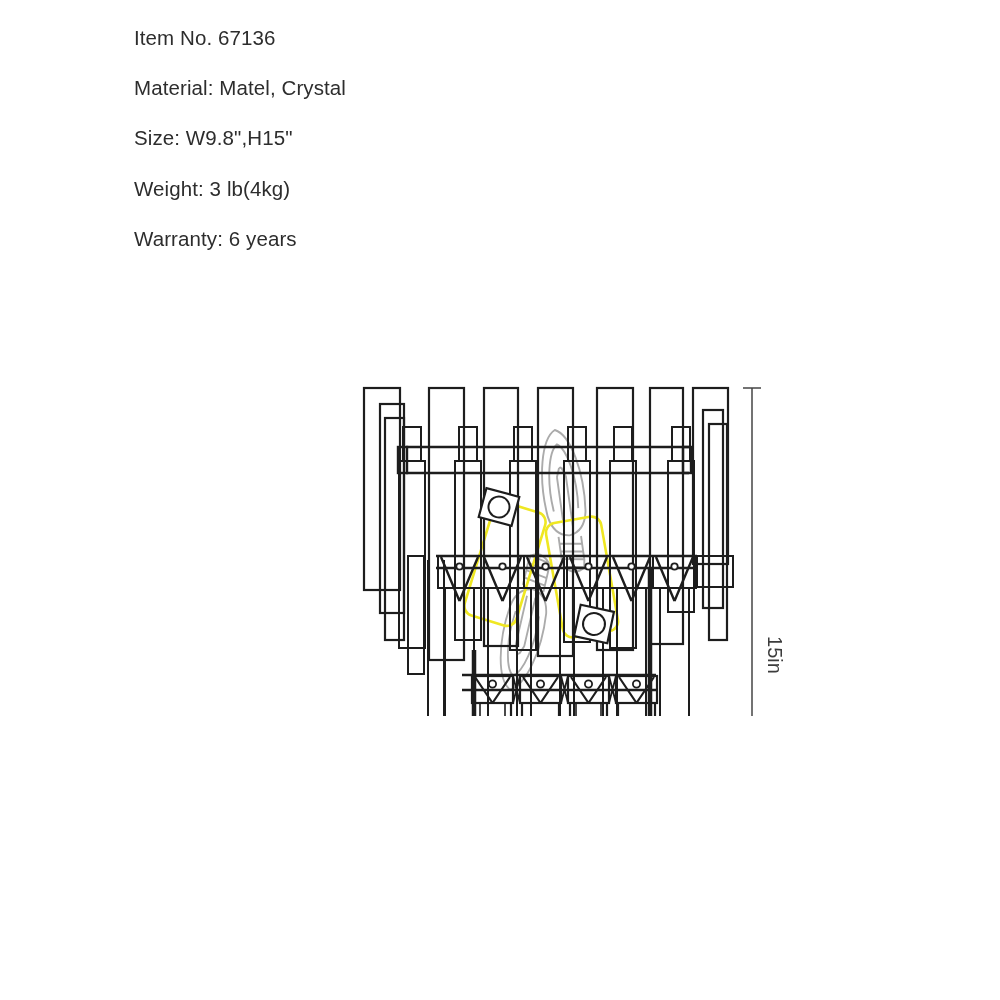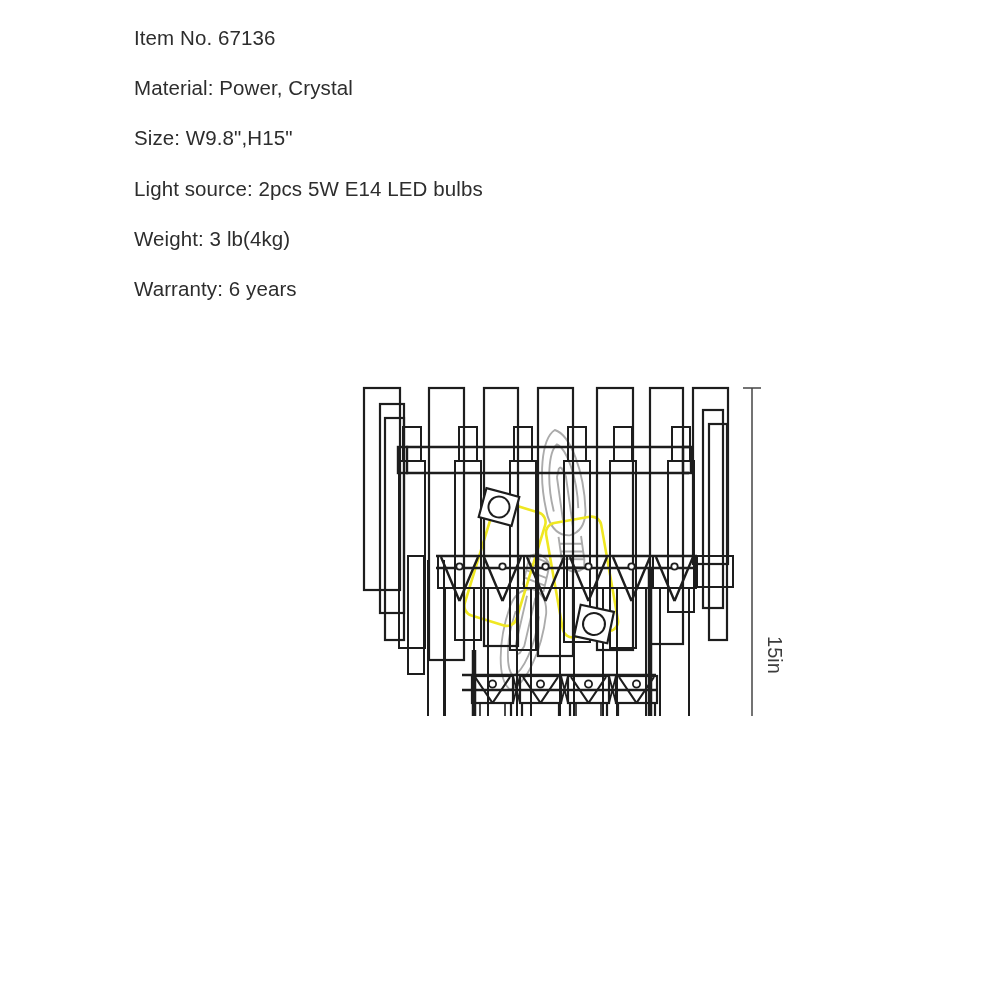--- a/index.html
+++ b/index.html
@@ -10,23 +10,22 @@
   svg{position:absolute;left:0;top:0;}
   svg text{font-family:"Liberation Sans", sans-serif;}
 </style>
 </head>
 <body>
 
 <div class="canvas">
 
   <div class="specs">
     <p>Item No. 67136</p>
-    <p>Material: Power, Crystal</p>
+    <p>Material: Matel, Crystal</p>
     <p>Size: W9.8",H15"</p>
-    <p>Light source: 2pcs 5W E14 LED bulbs</p>
     <p>Weight: 3 lb(4kg)</p>
     <p>Warranty: 6 years</p>
   </div>
 
   <svg width="1000" height="1000" viewBox="0 0 1000 1000">
     <defs>
       <g id="bulb-shape">
         <path d="M -17 30 C -21 -6 -13 -40 0 -46 C 13 -40 21 -6 17 30 C 15 41 9 48 0 49 C -9 48 -15 41 -17 30 Z"></path>
         <path d="M -11 26 C -14 -2 -8 -28 0 -33 C 8 -28 14 -2 11 26"></path>
         <path d="M -10 49 L -10 55 L 10 58 L 10 51 M -10 55 L -10 62 L 10 65 L 10 58 M -10 62 L -10 69 L 10 72 L 10 65 M -10 69 L -9 76 L 9 79 L 10 72 M -9 76 Q 0 86 9 79"></path>

